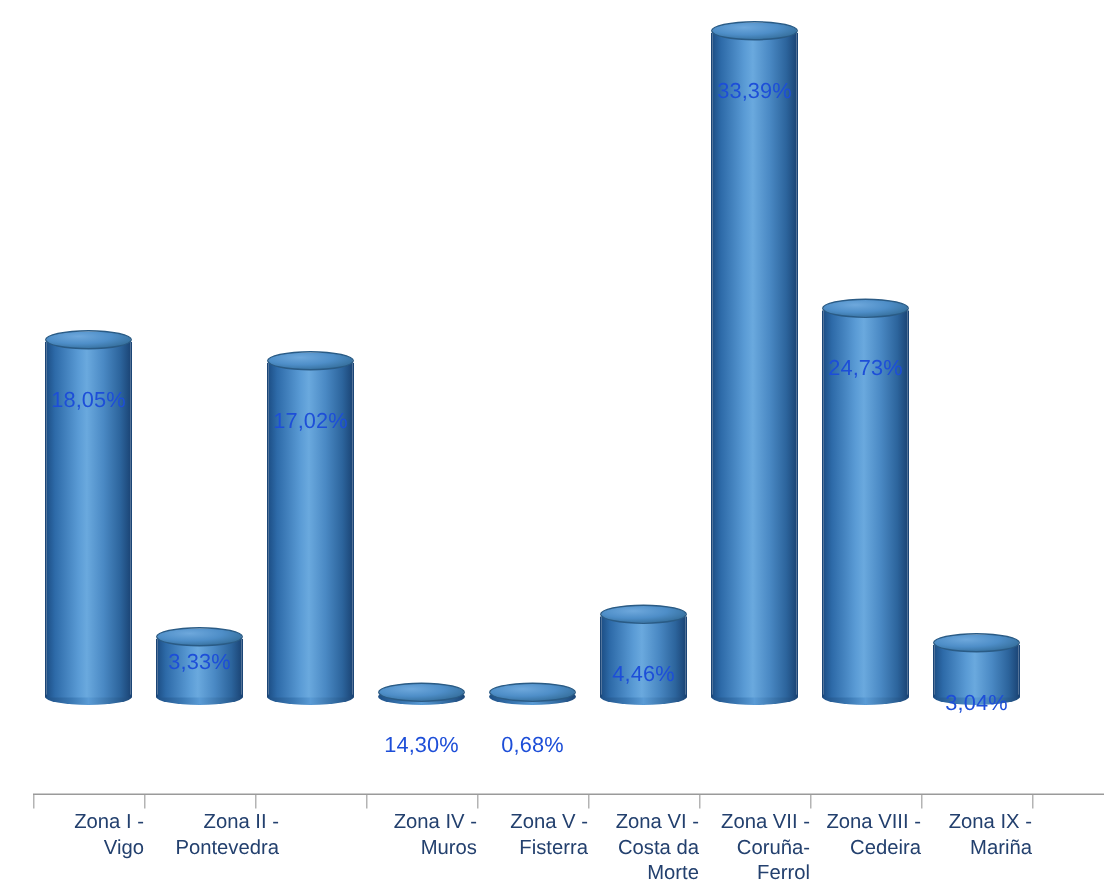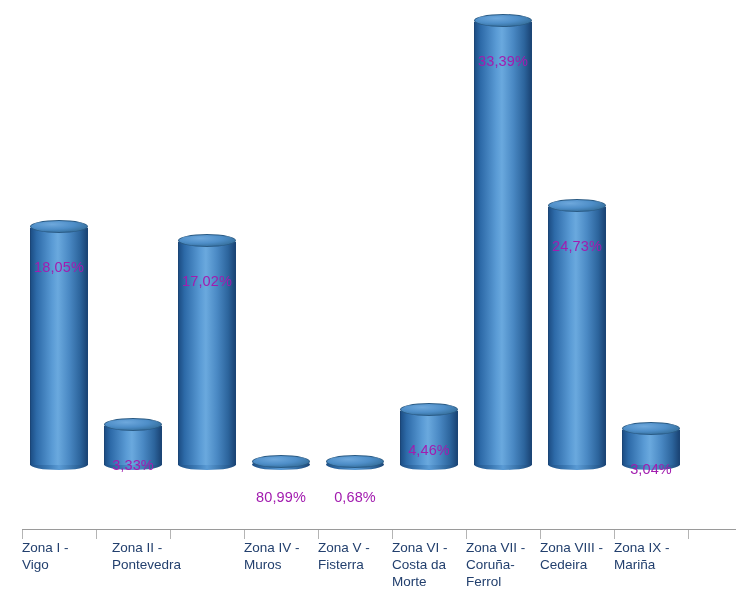--- a/index.html
+++ b/index.html
@@ -100,38 +100,38 @@
     border: 1px solid #2a5b85;
     box-sizing: border-box;
   }
 
   
   .data-label {
     position: absolute;
     width: 74px;
     text-align: center;
     font-size: 14.5px;
-    color: #a21caf;
+    color: #1d4ed8;
     letter-spacing: 0.1px;
     white-space: nowrap;
   }
 
   
   #cat-labels {
     position: absolute;
     left: 0;
     top: 539px;
     width: 746px;
     height: 50px;
   }
   .cat-label {
     position: absolute;
     top: 0;
     width: 74px;
-    text-align: left;
+    text-align: right;
     font-size: 13.5px;
     line-height: 17px;
     color: #23406e;
   }
 </style>
 </head>
 <body>
 
 <div id="chart-root">
 
@@ -194,23 +194,23 @@
         <div class="bar-slot" style="left: 614px;">
           <div class="cylinder" style="height: 41px;">
             <div class="cyl-bottom"></div>
             <div class="cyl-body" style="height: 35px;"></div>
             <div class="cyl-top" style="bottom: 35px;"></div>
           </div>
         </div>
       </div>
     <div id="labels-layer">
         <div class="data-label" style="left: 22px; top: 259px;">18,05%</div>
-        <div class="data-label" style="left: 96px; top: 457px;">3,33%</div>
+        <div class="data-label" style="left: 96px; top: 434px;">3,33%</div>
         <div class="data-label" style="left: 170px; top: 273px;">17,02%</div>
-        <div class="data-label" style="left: 244px; top: 489px;">80,99%</div>
+        <div class="data-label" style="left: 244px; top: 489px;">14,30%</div>
         <div class="data-label" style="left: 318px; top: 489px;">0,68%</div>
         <div class="data-label" style="left: 392px; top: 442px;">4,46%</div>
         <div class="data-label" style="left: 466px; top: 53px;">33,39%</div>
         <div class="data-label" style="left: 540px; top: 238px;">24,73%</div>
         <div class="data-label" style="left: 614px; top: 461px;">3,04%</div>
       </div>
     <div id="axis-line"></div>
     <div id="ticks-layer">
         <div class="axis-tick" style="left: 96px;"></div>
         <div class="axis-tick" style="left: 170px;"></div>

